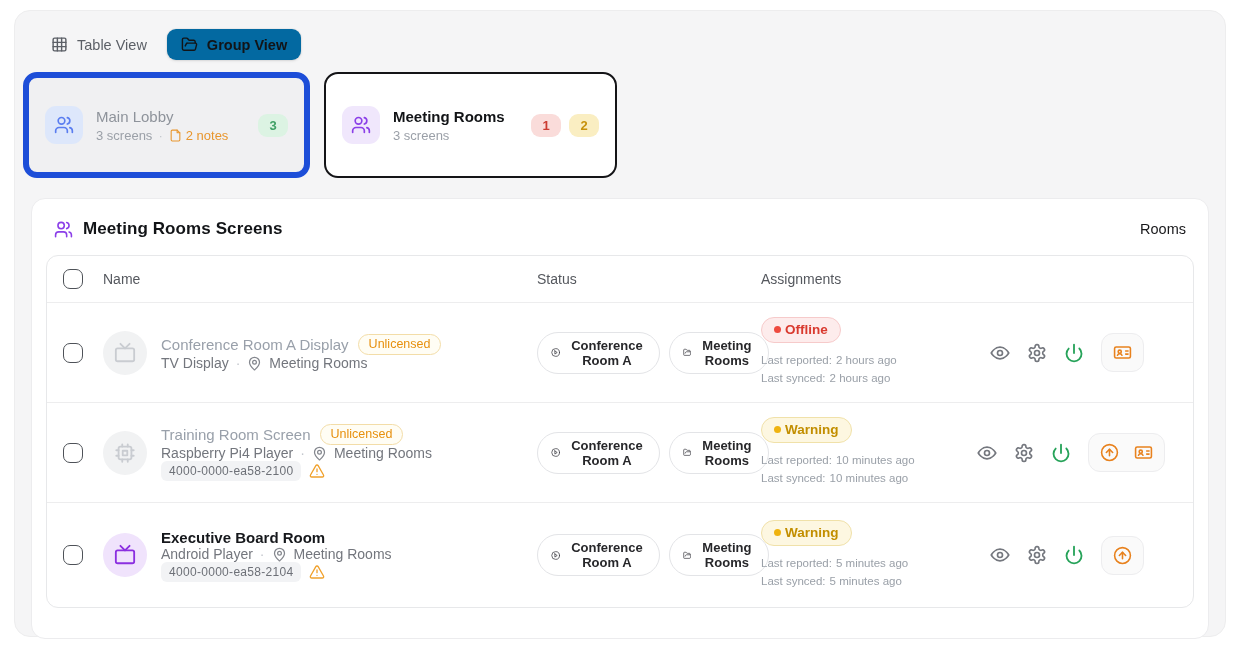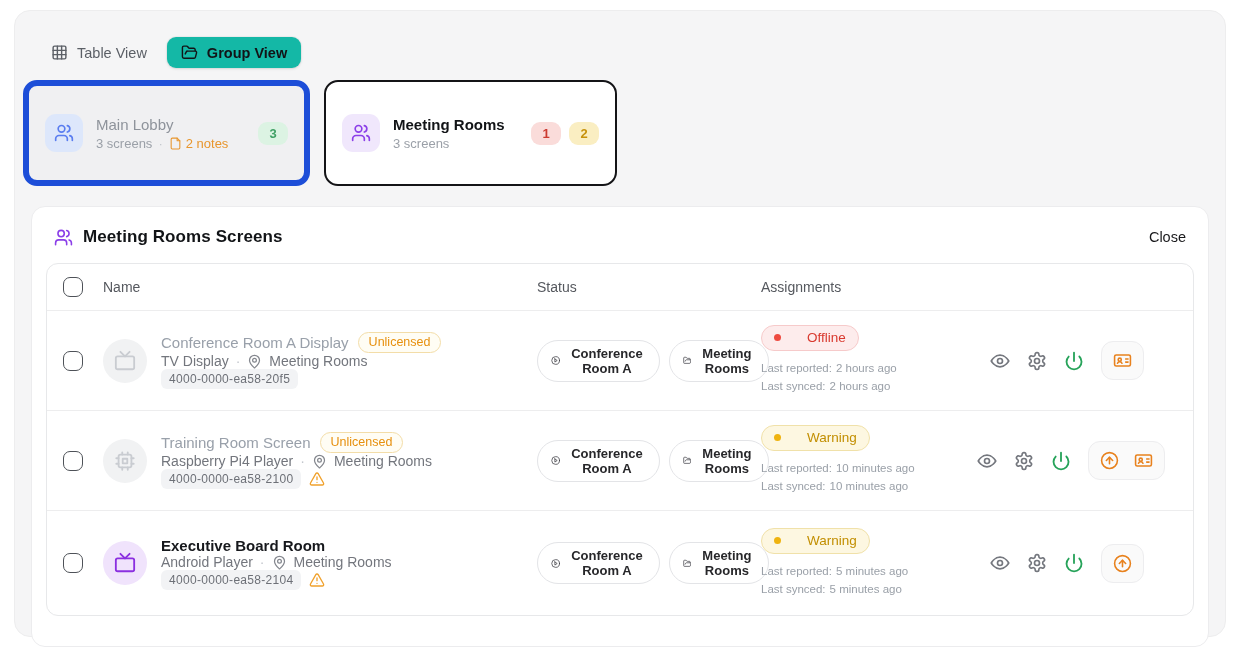--- a/index.html
+++ b/index.html
@@ -1,24 +1,24 @@
 <!DOCTYPE html>
 <html><head>
 <meta charset="utf-8">
 <style>
   * { margin:0; padding:0; box-sizing:border-box; }
   html,body { width:1240px; height:647px; background:#ffffff; font-family:"Liberation Sans", sans-serif; overflow:hidden; }
 
   .shell { margin:10px 14px; width:1212px; height:627px; background:#f5f5f6; border:1px solid #ededee; border-radius:16px; padding:18px 8px 8px; }
 
   
-  .tabbar { display:flex; align-items:flex-end; gap:6px; margin:8px 0 0 14px; }
+  .tabbar { display:flex; align-items:flex-end; gap:6px; margin:0 0 0 14px; }
   .tab { display:flex; align-items:center; gap:9px; padding:7px 14px; border-radius:9px; font-size:14.5px; color:#5b5f66; cursor:pointer; background:transparent; border:none; }
   .tab svg { width:17px; height:17px; }
-  .tab.active { background:#14b8a6; color:#121417; font-weight:700; box-shadow:0 1px 3px rgba(0,0,0,.10), 0 0 0 1px rgba(0,0,0,.03); }
+  .tab.active { background:#0369a1; color:#121417; font-weight:700; box-shadow:0 1px 3px rgba(0,0,0,.10), 0 0 0 1px rgba(0,0,0,.03); }
 
   
   .cards { display:flex; gap:14px; margin-top:12px; }
   .card { height:106px; border-radius:14px; display:flex; align-items:center; padding:0 16px; cursor:pointer; }
   .card.plain { width:287px; background:#f0f0f2; border:6px solid #1d4ed8; }
   .card.selected { width:293px; background:#ffffff; border:2px solid #141417; }
   .card-icon { width:38px; height:38px; border-radius:11px; display:flex; align-items:center; justify-content:center; flex:0 0 auto; }
   .card-icon.blue { background:#dde7fb; color:#5a7df0; }
   .card-icon.purple { background:#f0e7fc; color:#8b3fe8; }
   .card-icon svg { width:20px; height:20px; }
@@ -65,21 +65,21 @@
   .sub-line { display:flex; align-items:flex-end; gap:7px; font-size:14px; color:#73767d; }
   .sub-line svg { width:15px; height:15px; color:#84878e; }
   .id-line { display:flex; align-items:center; gap:8px; }
   .id-pill { font-size:12px; color:#6d7077; background:#f2f3f5; border-radius:6px; padding:3px 8px; letter-spacing:.3px; }
   .warn-icon svg { width:16px; height:16px; color:#f0a12c; display:block; }
 
   .cell-assign { display:flex; flex-direction:row; gap:9px; align-items:flex-start; }
   .assign-pill { display:inline-flex; align-items:center; gap:8px; border:1px solid #e3e4e7; border-radius:999px; padding:5px 13px; font-size:13px; font-weight:700; color:#27272a; background:#fff; cursor:pointer; }
   .assign-pill svg { width:15px; height:15px; color:#3f3f46; }
 
-  .status-pill { display:inline-flex; align-items:center; gap:26px; border-radius:999px; padding:4px 12px 5px; font-size:13.5px; font-weight:400; }
+  .status-pill { display:inline-flex; align-items:center; gap:4px; border-radius:999px; padding:4px 12px 5px; font-size:13.5px; font-weight:700; }
   .status-pill .dot { width:7px; height:7px; border-radius:50%; }
   .status-pill.offline { background:#fdecec; border:1px solid #f6caca; color:#d93a2f; }
   .status-pill.offline .dot { background:#ee4b40; }
   .status-pill.warning { background:#fdf7e1; border:1px solid #f0e1a9; color:#c28e00; }
   .status-pill.warning .dot { background:#efb310; }
   .meta { margin-top:9px; font-size:11.5px; color:#9aa0a8; line-height:1.55; }
   .meta b { font-weight:400; margin-right:4px; }
 
   .cell-actions { display:flex; align-items:center; justify-content:center; gap:17px; padding-right:36px; }
   .icon-btn { background:none; border:none; cursor:pointer; color:#74777e; display:flex; padding:0; }
@@ -223,21 +223,21 @@
   </div>
 
   <div class="panel">
     <div class="panel-head">
       <div class="panel-title-wrap">
         <svg viewBox="0 0 24 24">
             <use href="#i-users"></use>
           </svg>
         <span class="panel-title">Meeting Rooms Screens</span>
       </div>
-      <button class="close-btn">Close</button>
+      <button class="close-btn">Rooms</button>
     </div>
 
     <div class="table">
 
       <div class="grid thead">
         <div class="cell-check">
             <span class="checkbox"></span>
           </div>
         <div>Name</div>
         <div>Status</div>
@@ -260,23 +260,20 @@
               <span class="row-title muted">Conference Room A Display</span>
               <span class="lic-pill">Unlicensed</span>
             </div>
             <div class="sub-line">
               <span>TV Display</span>
               <span class="dotsep">·</span>
               <svg viewBox="0 0 24 24">
                   <use href="#i-pin"></use>
                 </svg>
               <span>Meeting Rooms</span>
-            </div>
-            <div class="id-line">
-              <span class="id-pill">4000-0000-ea58-20f5</span>
             </div>
           </div>
         </div>
         <div class="cell-assign">
           <button class="assign-pill">
             <svg viewBox="0 0 24 24">
                 <use href="#i-play"></use>
               </svg>
             <span>Conference Room A</span>
           </button>

